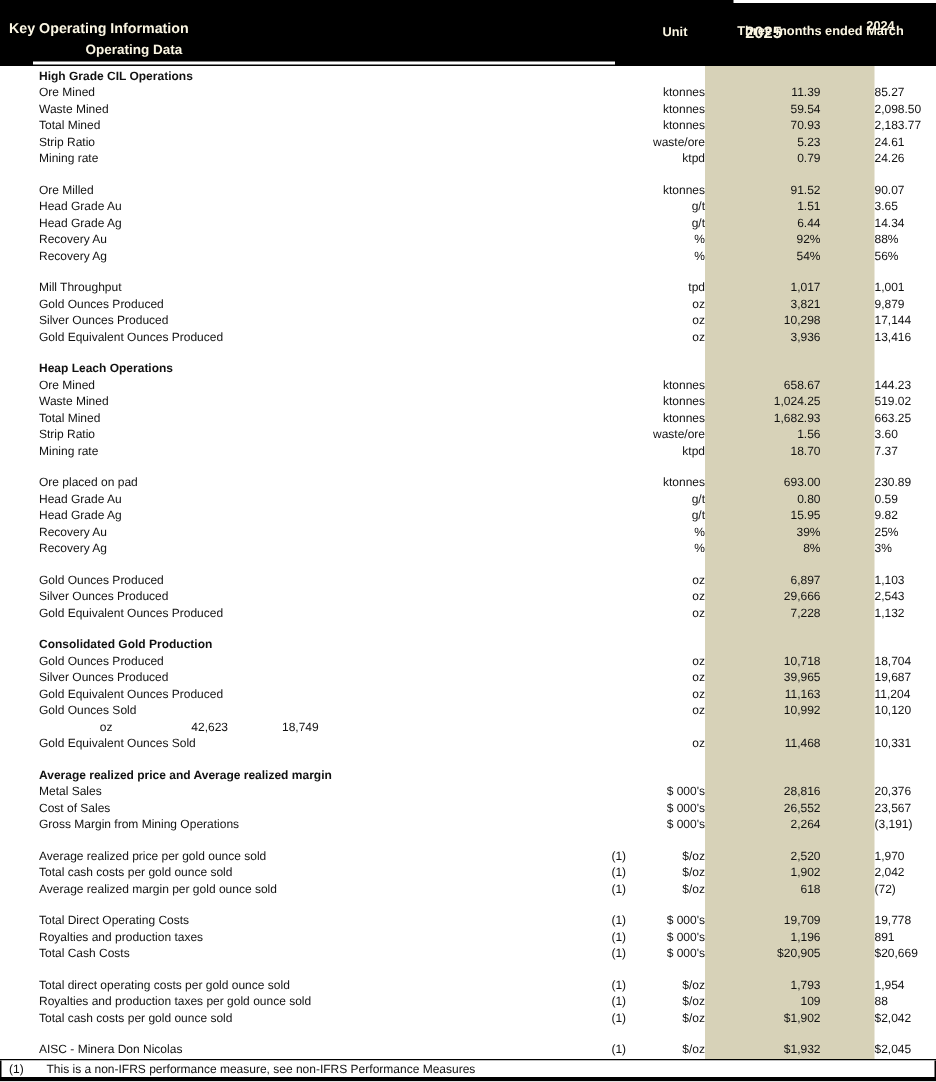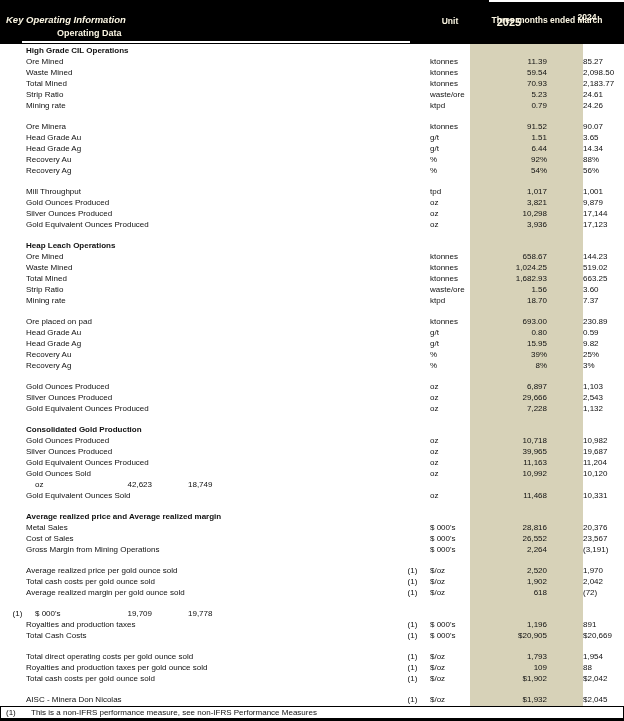--- a/index.html
+++ b/index.html
@@ -5,33 +5,33 @@
   html,body { margin:0; padding:0; background:#fff; }
   .sheet {
     position:relative; width:624px; height:721px; overflow:hidden;
     background:#ffffff; font-family:"Liberation Sans", sans-serif;
     font-size:8px; color:#111111; -webkit-font-smoothing:antialiased;
   }
   .shade { position:absolute; left:470px; top:44px; width:113px; height:662px; background:#d7d2b8; }
   .hdr { position:absolute; left:0; top:0; right:0; height:44px; background:#000000; color:#fbf6e3; }
   .hdr .topline  { position:absolute; left:489px; right:0; top:0; height:1.5px; background:#ffffff; }
   .hdr .period   { position:absolute; top:15px;  left:470px; width:154px; text-align:center; font-weight:bold; font-size:8.5px; white-space:nowrap; }
-  .hdr .title    { position:absolute; top:14px; left:6px;   font-weight:bold; font-size:9.5px; white-space:nowrap;font-style:italic; }
+  .hdr .title    { position:absolute; top:14px; left:6px;   font-weight:bold; font-size:9.5px; white-space:nowrap; }
   .hdr .unitlbl  { position:absolute; top:16px; left:430px; width:40px; text-align:center; font-weight:bold; font-size:8.5px; }
   .hdr .y25      { position:absolute; top:16px; left:470px; width:78px; text-align:center; font-weight:bold; font-size:11px; }
   .hdr .y24      { position:absolute; top:12px; left:552px; width:70px; text-align:center; font-weight:bold; font-size:8.5px; }
   .hdr .subtitle { position:absolute; top:28px; left:25px;  font-weight:bold; font-size:9px; white-space:nowrap;margin-left:32px; }
   .hdr .underline{ position:absolute; left:22px; top:41px; width:388px; height:1.5px; background:#ffffff; }
 
   .tbody { position:absolute; left:0; right:0; top:45px; }
   .row { display:flex; height:11px; line-height:11px; white-space:nowrap; }
   .row.section { font-weight:bold; }
   .row .lbl { width:395px; padding-left:26px; box-sizing:border-box; overflow:hidden; }
   .row .mk  { width:35px;  text-align:center; }
-  .row .un  { width:40px;  text-align:left; }
+  .row .un  { width:40px;  text-align:right; }
   .row .v25 { width:113px; text-align:right; padding-right:36px; box-sizing:border-box; }
   .row .v24 { width:41px;  text-align:left; padding-right:3px;  box-sizing:border-box; }
   .spacer { height:10px; }
 
   .footrule { position:absolute; left:0; right:0; top:706px; height:1px; background:#000000; }
   .foot { position:absolute; left:0; right:0; top:707px; height:11px; line-height:11px;
           border-left:1px solid #000; border-right:1px solid #000; background:#fff; }
   .foot .fmk  { position:absolute; left:5px;  top:0; }
   .foot .ftxt { position:absolute; left:30px; top:0; white-space:nowrap; }
   .botline { position:absolute; left:0; right:0; top:718px; height:3px; background:#000000; }
@@ -92,21 +92,21 @@
       </div>
       <div class="row">
         <div class="lbl">Mining rate</div>
         <div class="mk"></div>
         <div class="un">ktpd</div>
         <div class="v25">0.79</div>
         <div class="v24">24.26</div>
       </div>
       <div class="spacer"></div>
       <div class="row">
-        <div class="lbl">Ore Minera</div>
+        <div class="lbl">Ore Milled</div>
         <div class="mk"></div>
         <div class="un">ktonnes</div>
         <div class="v25">91.52</div>
         <div class="v24">90.07</div>
       </div>
       <div class="row">
         <div class="lbl">Head Grade Au</div>
         <div class="mk"></div>
         <div class="un">g/t</div>
         <div class="v25">1.51</div>
@@ -153,21 +153,21 @@
         <div class="mk"></div>
         <div class="un">oz</div>
         <div class="v25">10,298</div>
         <div class="v24">17,144</div>
       </div>
       <div class="row">
         <div class="lbl">Gold Equivalent Ounces Produced</div>
         <div class="mk"></div>
         <div class="un">oz</div>
         <div class="v25">3,936</div>
-        <div class="v24">17,123</div>
+        <div class="v24">13,416</div>
       </div>
       <div class="spacer"></div>
       <div class="row section">
         <div class="lbl">Heap Leach Operations</div>
         <div class="mk"></div>
         <div class="un"></div>
         <div class="v25"></div>
         <div class="v24"></div>
       </div>
       <div class="row">
@@ -269,21 +269,21 @@
         <div class="mk"></div>
         <div class="un"></div>
         <div class="v25"></div>
         <div class="v24"></div>
       </div>
       <div class="row">
         <div class="lbl">Gold Ounces Produced</div>
         <div class="mk"></div>
         <div class="un">oz</div>
         <div class="v25">10,718</div>
-        <div class="v24">10,982</div>
+        <div class="v24">18,704</div>
       </div>
       <div class="row">
         <div class="lbl">Silver Ounces Produced</div>
         <div class="mk"></div>
         <div class="un">oz</div>
         <div class="v25">39,965</div>
         <div class="v24">19,687</div>
       </div>
       <div class="row">
         <div class="lbl">Gold Equivalent Ounces Produced</div>
@@ -358,20 +358,21 @@
       </div>
       <div class="row">
         <div class="lbl">Average realized margin per gold ounce sold</div>
         <div class="mk">(1)</div>
         <div class="un">$/oz</div>
         <div class="v25">618</div>
         <div class="v24">(72)</div>
       </div>
       <div class="spacer"></div>
       <div class="row">
+        <div class="lbl">Total Direct Operating Costs</div>
         <div class="mk">(1)</div>
         <div class="un">$ 000's</div>
         <div class="v25">19,709</div>
         <div class="v24">19,778</div>
       </div>
       <div class="row">
         <div class="lbl">Royalties and production taxes</div>
         <div class="mk">(1)</div>
         <div class="un">$ 000's</div>
         <div class="v25">1,196</div>

